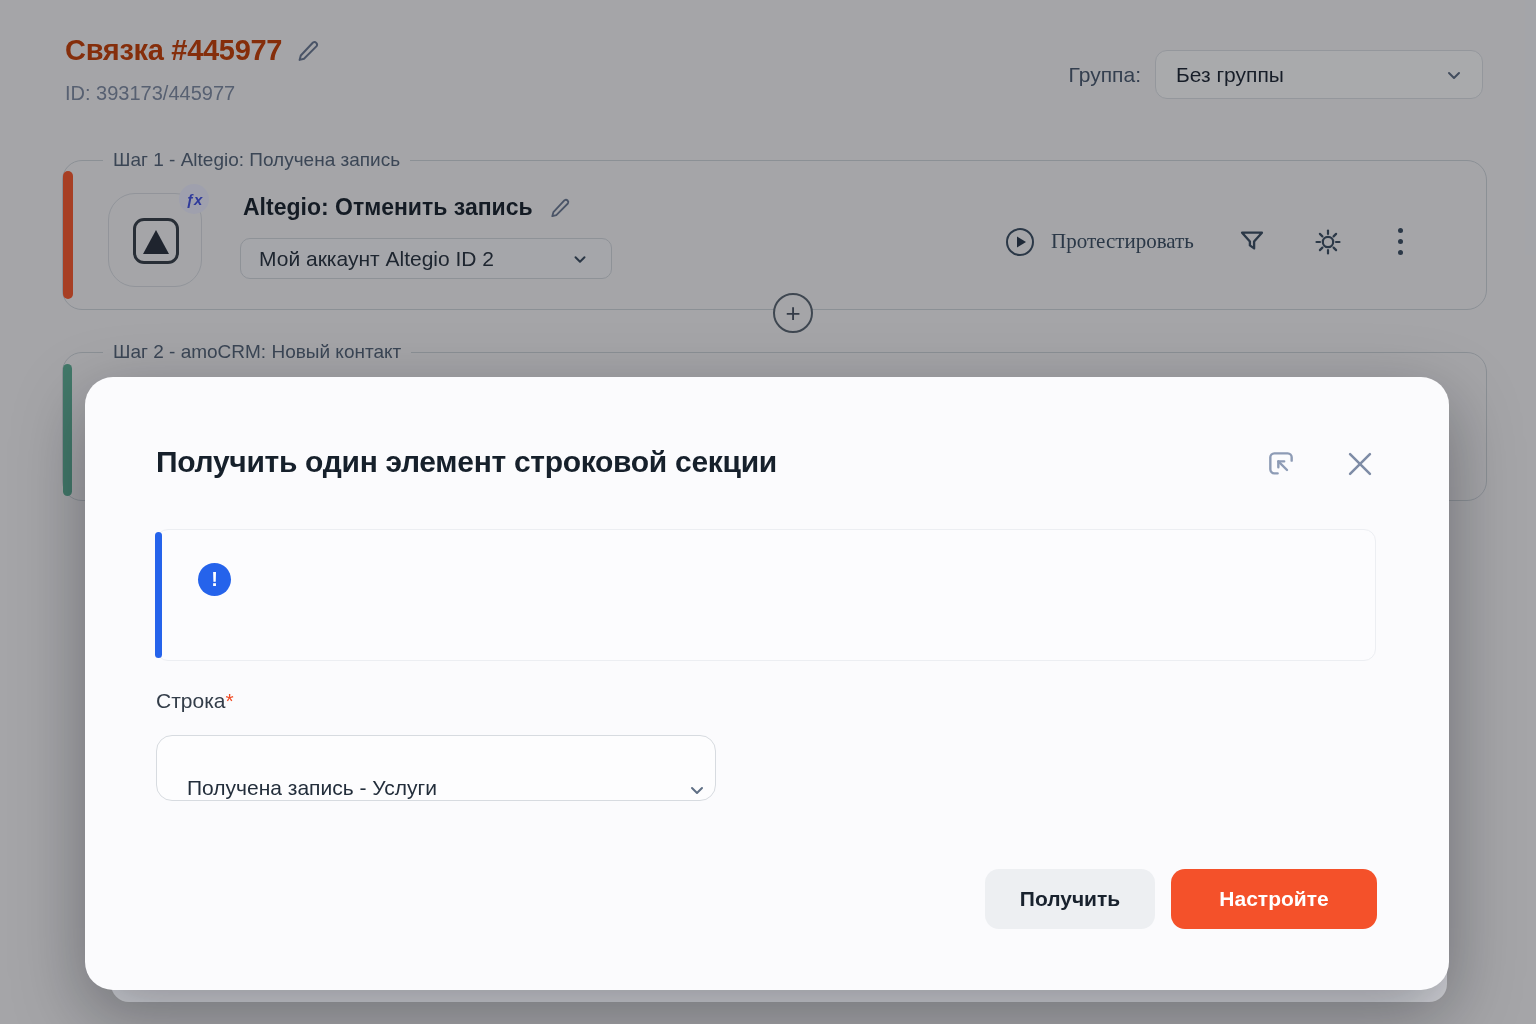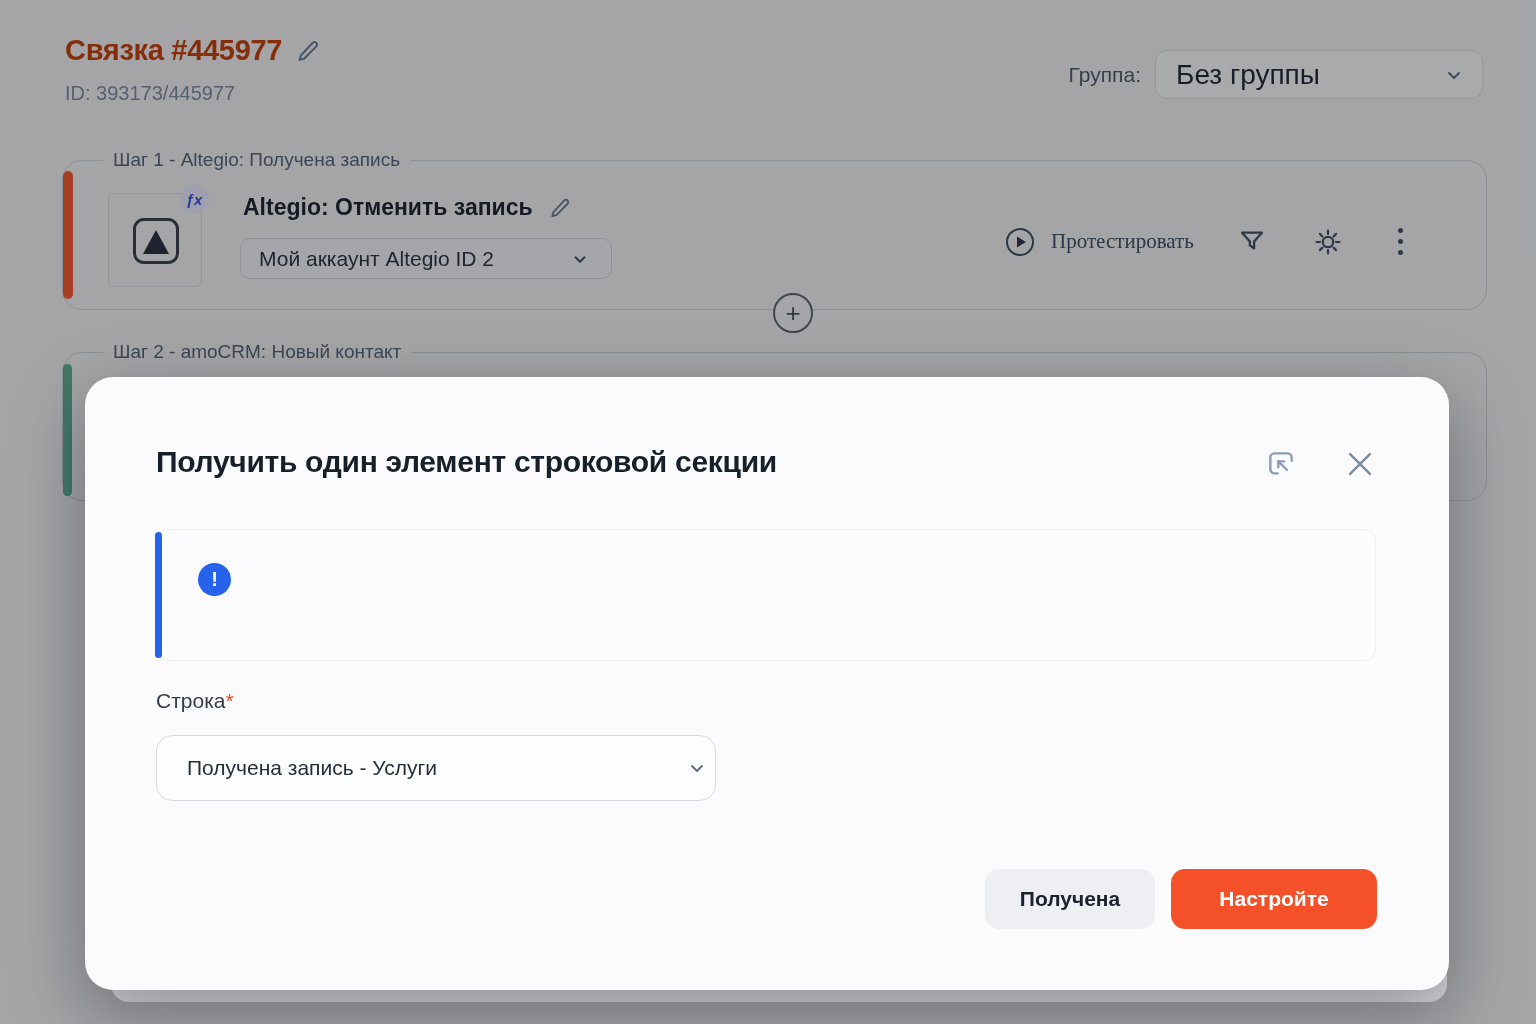--- a/index.html
+++ b/index.html
@@ -9,31 +9,31 @@
 
   
   .bg { position:absolute; inset:0; z-index:0; }
 
   .page-title { position:absolute; left:65px; top:34px; font-size:29px; font-weight:700; color:#c2410c; letter-spacing:-0.3px; display:flex; align-items:center; gap:14px; }
   .page-id { position:absolute; left:65px; top:82px; font-size:20px; color:#7E8BA3; }
 
   .group-row { position:absolute; right:53px; top:50px; display:flex; align-items:center; gap:14px; }
   .group-label { font-size:21px; color:#4A5A70; }
   .select { display:flex; align-items:center; justify-content:space-between; background:#F7F8FA; border:1px solid #D8DCE2; border-radius:12px; cursor:pointer; }
-  .group-select { width:328px; height:49px; padding:0 18px 0 20px; font-size:28px; color:#1F2937; }
+  .group-select { width:328px; height:49px; padding:0 18px 0 20px; font-size:21px; color:#1F2937; }
 
   fieldset.step { position:absolute; left:62px; width:1425px; border:1.5px solid #CBD1D8; border-radius:20px; }
   fieldset.step legend { margin-left:40px; padding:0 10px; font-size:19px; color:#55657A; }
   .step1 { top:149px; height:161px; }
   .step2 { top:341px; height:160px; }
   .accent-bar { position:absolute; border-radius:7px; }
   .bar1 { left:63px; top:171px; width:10px; height:128px; background:#F35B31; }
   .bar2 { left:63px; top:364px; width:9px; height:132px; background:#5FAE97; }
 
-  .app-icon-outer { position:absolute; left:108px; top:193px; width:94px; height:94px; border:1.5px solid #D4D8DF; border-radius:6px; }
+  .app-icon-outer { position:absolute; left:108px; top:193px; width:94px; height:94px; border:1.5px solid #D4D8DF; border-radius:27px; }
   .app-icon-inner { position:absolute; left:24px; top:24px; width:46px; height:46px; border:3px solid #39414C; border-radius:11px; display:flex; align-items:flex-end; justify-content:center; padding-bottom:7px; }
   .tri { width:0; height:0; border-left:13px solid transparent; border-right:13px solid transparent; border-bottom:24px solid #2B3340; }
   .app-badge { position:absolute; right:-8px; top:-10px; width:30px; height:30px; border-radius:50%; background:#E7E9FB; color:#4353E0; font-size:15px; font-style:italic; font-weight:700; display:flex; align-items:center; justify-content:center; }
 
   .step1-title { position:absolute; left:243px; top:194px; font-size:23px; font-weight:700; color:#1B2531; display:flex; align-items:center; gap:16px; }
   .account-select { position:absolute; left:240px; top:238px; width:372px; height:41px; padding:0 22px 0 18px; font-size:21px; color:#2A3543; background:#F1F2F6; border-color:#CFD4DB; border-radius:10px; }
 
   .step1-controls { position:absolute; left:1005px; top:222px; display:flex; align-items:center; }
   .test-btn { display:flex; align-items:center; gap:16px; cursor:pointer; color:#3D5065; }
   .test-label { font-size:21px; color:#3D5065; }
@@ -53,21 +53,21 @@
   .modal-top-icons { position:absolute; right:72px; top:70px; display:flex; align-items:center; gap:46px; }
 
   .info-box { position:absolute; left:71px; top:152px; width:1220px; height:132px; background:#FCFCFE; border:1px solid #ECEEF2; border-radius:12px; }
   .info-accent { position:absolute; left:-2px; top:2px; width:7px; height:126px; background:#2563EB; border-radius:5px; }
   .info-icon { position:absolute; left:41px; top:33px; width:33px; height:33px; border-radius:50%; background:#2563EB; color:#FFFFFF; font-size:20px; font-weight:700; display:flex; align-items:center; justify-content:center; }
   .info-text { position:absolute; left:97px; top:27px; width:1060px; font-size:22px; line-height:36px; color:#2B3440; }
   .info-link { color:#2B3440; font-weight:500; text-decoration:underline; text-underline-offset:5px; text-decoration-thickness:1.5px; cursor:pointer; }
 
   .field-label { position:absolute; left:71px; top:312px; font-size:21px; color:#333D49; }
   .req { color:#F04A23; }
-  .row-select { position:absolute; left:71px; top:358px; width:560px; height:66px; padding:0 8px 0 30px; font-size:21px; color:#232E3B; background:#FDFDFE; border-color:#D7DBE0; border-radius:16px; }
+  .row-select { position:absolute; left:71px; top:358px; width:560px; height:66px; padding:0 8px 0 30px; font-size:21px; color:#232E3B; background:#FDFDFE; border-color:#D7DBE0; border-radius:16px;align-items:flex-end; }
 
   .btn { position:absolute; top:492px; height:60px; border:none; border-radius:14px; font-size:21px; font-weight:600; cursor:pointer; font-family:"Liberation Sans", sans-serif; }
   .btn-cancel { left:900px; width:170px; background:#EDEFF2; color:#19222E; }
   .btn-save { left:1086px; width:206px; background:#F4512A; color:#FFFFFF; }
 
   svg { display:block; }
 </style>
 </head>
 <body>
 
@@ -205,17 +205,17 @@
 
     <div class="select row-select">
       <span>Получена запись - Услуги</span>
       <span>
         <svg width="20" height="20" viewBox="0 0 20 20" fill="none" stroke="#5F6F85" stroke-width="2" stroke-linecap="round" stroke-linejoin="round">
             <polyline points="5 8 10 13 15 8"></polyline>
           </svg>
       </span>
     </div>
 
-    <button class="btn btn-cancel">Получена</button>
+    <button class="btn btn-cancel">Получить</button>
     <button class="btn btn-save">Настройте</button>
   </div>
 
 </div>
 
 </body></html>

